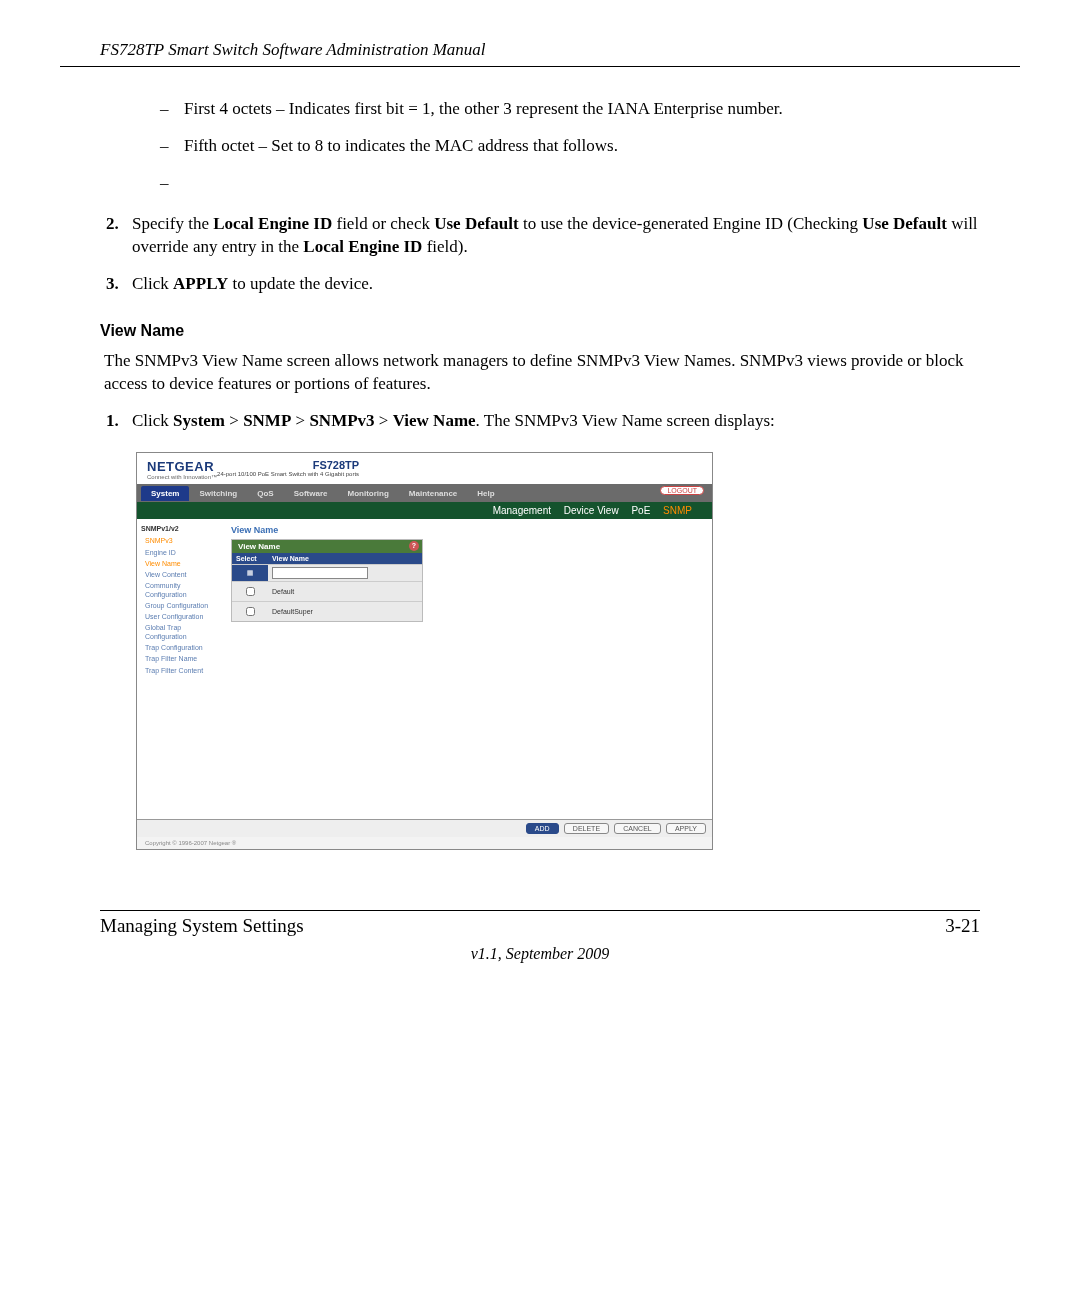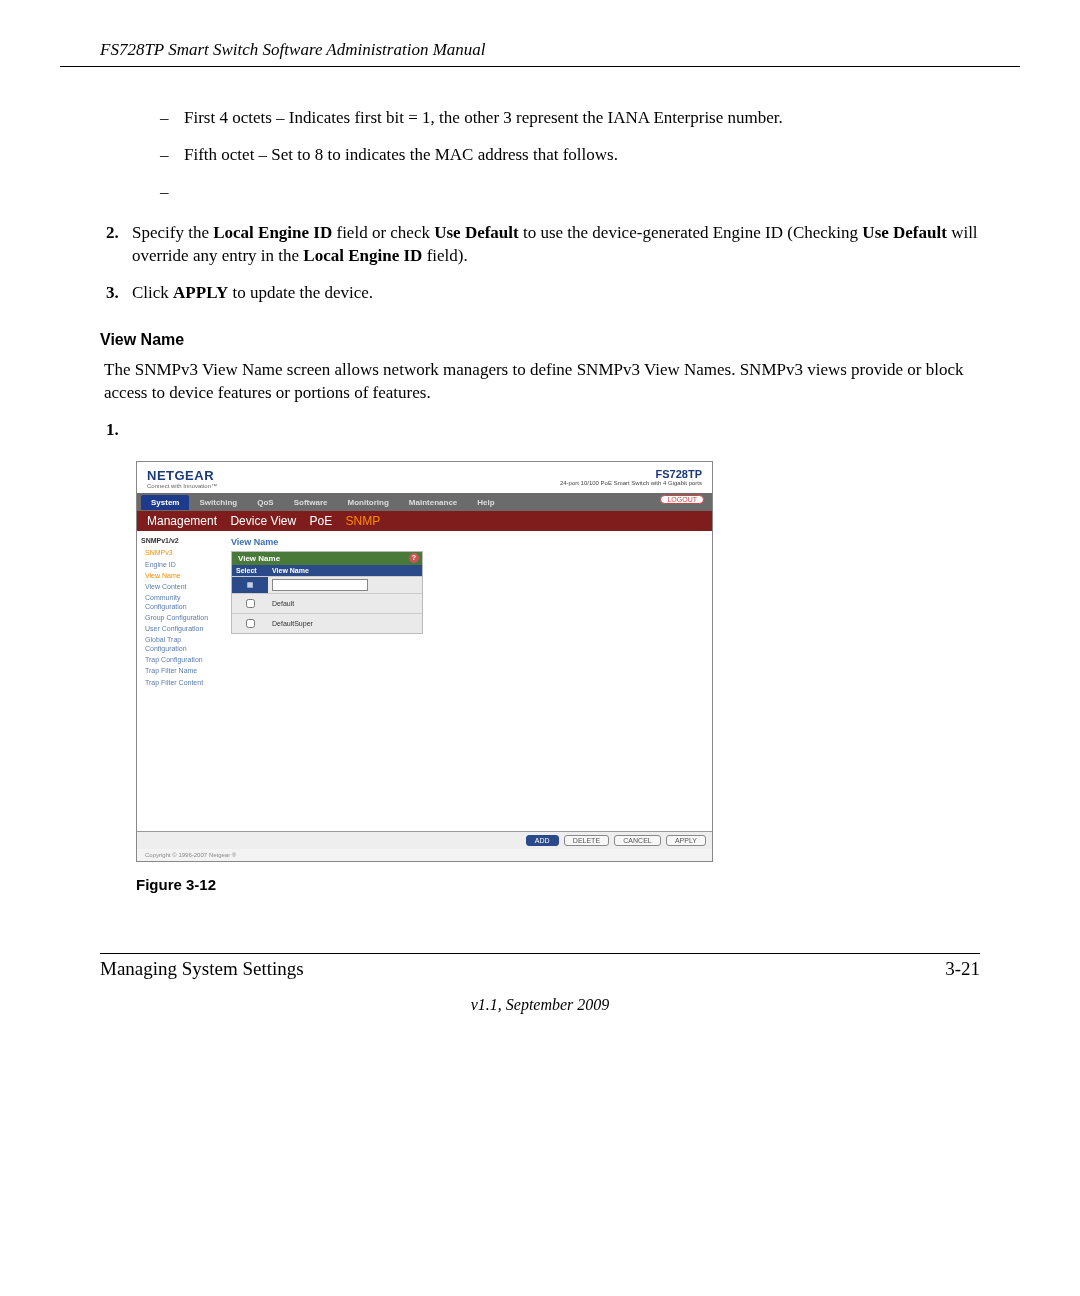--- a/index.html
+++ b/index.html
@@ -10,21 +10,21 @@
     margin: 0;
     padding: 40px 60px 30px 60px;
     width: 1080px;
     box-sizing: border-box;
   }
   .header-bar {
     font-style: italic;
     font-size: 17px;
     border-bottom: 1.5px solid #000;
     padding: 0 40px 6px 40px;
-    margin-bottom: 40px;
+    margin-bottom: 31px;
   }
   .content { padding: 0 40px; }
   .sub-list { margin-left: 60px; margin-bottom: 18px; }
   .sub-list .dash-row { display: flex; margin-bottom: 14px; line-height: 1.35; }
   .sub-list .dash { width: 24px; flex: none; }
   .num-list { margin-left: 6px; }
   .num-list .num-row { display: flex; margin-bottom: 14px; line-height: 1.35; }
   .num-list .num { width: 26px; flex: none; font-weight: bold; }
   .section-h { font-family: Arial, Helvetica, sans-serif; font-weight: bold; font-size: 16px; margin: 26px 0 10px 0; }
   p.body { margin: 10px 0 14px 4px; line-height: 1.35; }
@@ -33,31 +33,31 @@
   
   .shot {
     width: 575px;
     margin: 20px 0 6px 36px;
     border: 1px solid #888;
     font-family: Arial, Helvetica, sans-serif;
     font-size: 8px;
     color: #333;
     background: #fff;
   }
-  .shot .topbar { display: flex; justify-content: space-between; align-items: flex-start; padding: 6px 10px 4px 10px; }
+  .shot .topbar { display: flex; justify-content: flex-start; align-items: flex-start; padding: 6px 10px 4px 10px; }
   .shot .logo { color: #1b3a7a; font-weight: bold; font-size: 13px; letter-spacing: 0.5px; }
   .shot .tagline { font-size: 6px; color: #666; }
   .shot .prod { text-align: right; }
   .shot .prod .model { color: #1b3a7a; font-weight: bold; font-size: 11px; }
   .shot .prod .desc { font-size: 6px; color: #444; }
   .shot .tabs { display: flex; align-items: center; background: #6b6b6b; height: 18px; padding-left: 4px; position: relative; }
   .shot .tab { padding: 3px 10px; font-size: 8px; color: #ddd; font-weight: bold; }
   .shot .tab.active { background: #1e3a8a; color: #fff; border-radius: 2px 2px 0 0; }
   .shot .logout { position: absolute; right: 8px; top: 2px; border: 1px solid #c44; color: #c44; border-radius: 6px; padding: 0 6px; font-size: 7px; background:#fff; }
-  .shot .subtab-bar { background: #7f1d1d; color: #fff; font-size: 12px; padding: 3px 10px; }
+  .shot .subtab-bar { background: #14532d; color: #fff; font-size: 10px; padding: 3px 10px; text-align: right; }
   .shot .subtab-bar span { margin-right: 10px; }
   .shot .subtab-bar .sel { color: #ff8c00; }
   .shot .body { display: flex; min-height: 300px; background:#fff; }
   .shot .side { width: 78px; background:#fff; padding: 6px 4px; font-size: 7px; color:#5b7db1; }
   .shot .side .grp { font-weight:bold; color:#333; margin-bottom:4px; font-size:7px; }
   .shot .side .lnk { margin:2px 0 2px 4px; line-height:1.3; }
   .shot .side .lnk.sel { color:#ff8c00; }
   .shot .main { flex:1; background:#fff; padding:6px 8px; }
   .shot .panel-title { color:#3b6fb5; font-weight:bold; font-size:9px; margin-bottom:4px; }
   .shot .panel { border:1px solid #bbb; width: 190px; }
@@ -71,21 +71,21 @@
   .shot .btnbar { background:#eee; border-top:1px solid #999; padding:3px 6px; text-align:right; }
   .shot .btnbar .btn { display:inline-block; font-size:7px; border:1px solid #888; border-radius:3px; padding:1px 8px; margin-left:3px; color:#555; background:#f7f7f7; }
   .shot .btnbar .btn.add { color:#fff; background:#2a4a8a; border-color:#2a4a8a; }
   .shot .copyright { font-size:6px; color:#888; padding:3px 8px; background:#f3f3f3; }
 
   .fig-caption { font-family: Arial, Helvetica, sans-serif; font-weight:bold; font-size:15px; margin: 14px 0 18px 36px; }
 
   .footer { margin-top: 60px; padding: 0 40px; }
   .footer .rule { border-top:1.5px solid #000; margin-bottom:4px; }
   .footer .row { display:flex; justify-content:space-between; font-size:19px; }
-  .footer .ver { text-align:center; font-style:italic; font-size:16px; margin-top:16px; }
+  .footer .ver { text-align:center; font-style:italic; font-size:16px; margin-top:8px; }
 </style>
 </head>
 <body>
 
 <div class="header-bar">
   <span>FS728TP Smart Switch Software Administration Manual</span>
 </div>
 
 <div class="content">
 
@@ -118,20 +118,23 @@
     </div>
   </div>
 
   <div class="section-h">View Name</div>
 
   <p class="body">The SNMPv3 View Name screen allows network managers to define SNMPv3 View Names. SNMPv3 views provide or block access to device features or portions of features.</p>
 
   <div class="num-list">
     <div class="num-row">
       <span class="num">1.</span>
+      <span>
+        <span>Click </span><b>System</b><span> &gt; </span><b>SNMP</b><span> &gt; </span><b>SNMPv3</b><span> &gt; </span><b>View Name</b><span>. The SNMPv3 View Name screen displays:</span>
+      </span>
     </div>
   </div>
 
   <div class="shot">
     <div class="topbar">
       <div>
         <div class="logo">NETGEAR</div>
         <div class="tagline">Connect with Innovation™</div>
       </div>
       <div class="prod">
@@ -202,21 +205,20 @@
     </div>
     <div class="btnbar">
       <span class="btn add">ADD</span>
       <span class="btn">DELETE</span>
       <span class="btn">CANCEL</span>
       <span class="btn">APPLY</span>
     </div>
     <div class="copyright">Copyright © 1996-2007 Netgear ®</div>
   </div>
 
-  <div class="fig-caption">Figure 3-12</div>
 
 
 </div>
 
 <div class="footer">
   <div class="rule"></div>
   <div class="row">
     <span>Managing System Settings</span>
     <span>3-21</span>
   </div>

